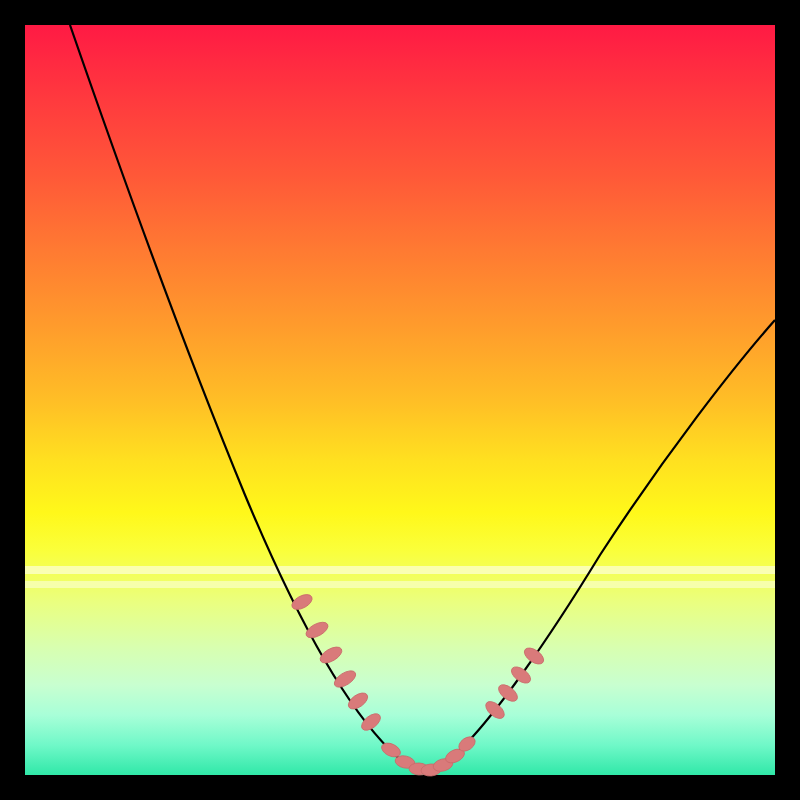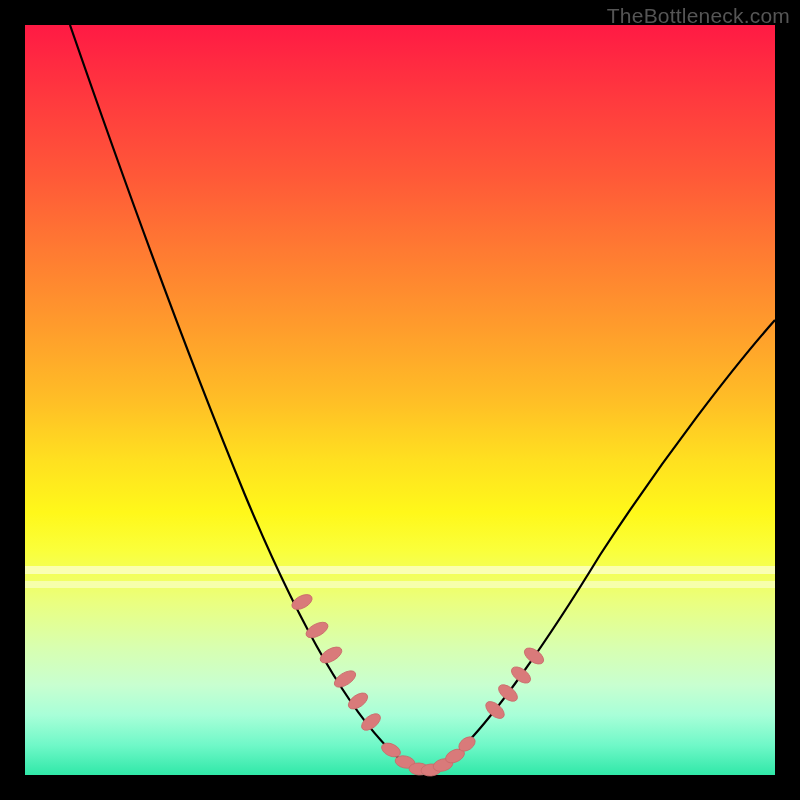--- a/index.html
+++ b/index.html
@@ -92,14 +92,13 @@
         <ellipse cx="442" cy="719" rx="9" ry="6" transform="rotate(-35 442 719)"></ellipse>
 
         <ellipse cx="470" cy="685" rx="6" ry="11" transform="rotate(-50 470 685)"></ellipse>
         <ellipse cx="483" cy="668" rx="6" ry="11" transform="rotate(-52 483 668)"></ellipse>
         <ellipse cx="496" cy="650" rx="6" ry="11" transform="rotate(-54 496 650)"></ellipse>
         <ellipse cx="509" cy="631" rx="6" ry="11" transform="rotate(-55 509 631)"></ellipse>
       </g>
     </svg>
   </div>
 
-  <div class="watermark">TheBottleneck.com</div>
 </div>
 
 </body></html>

